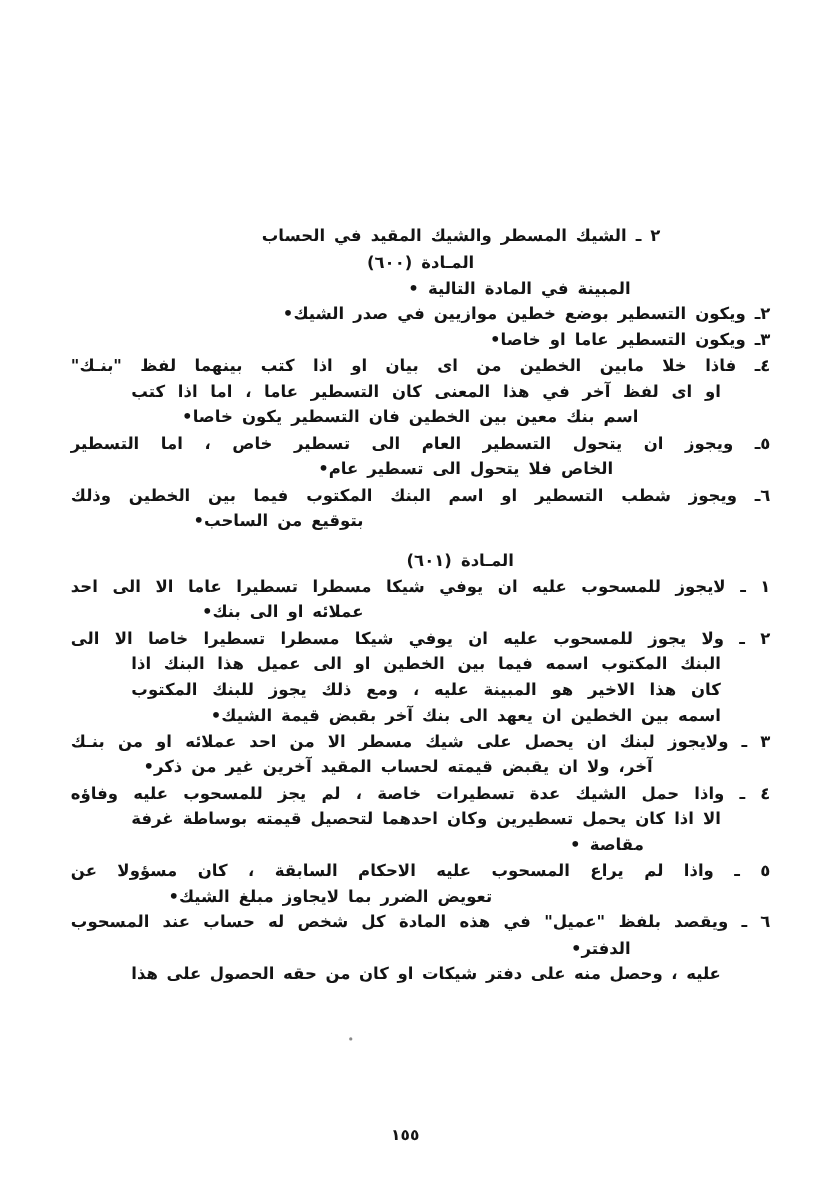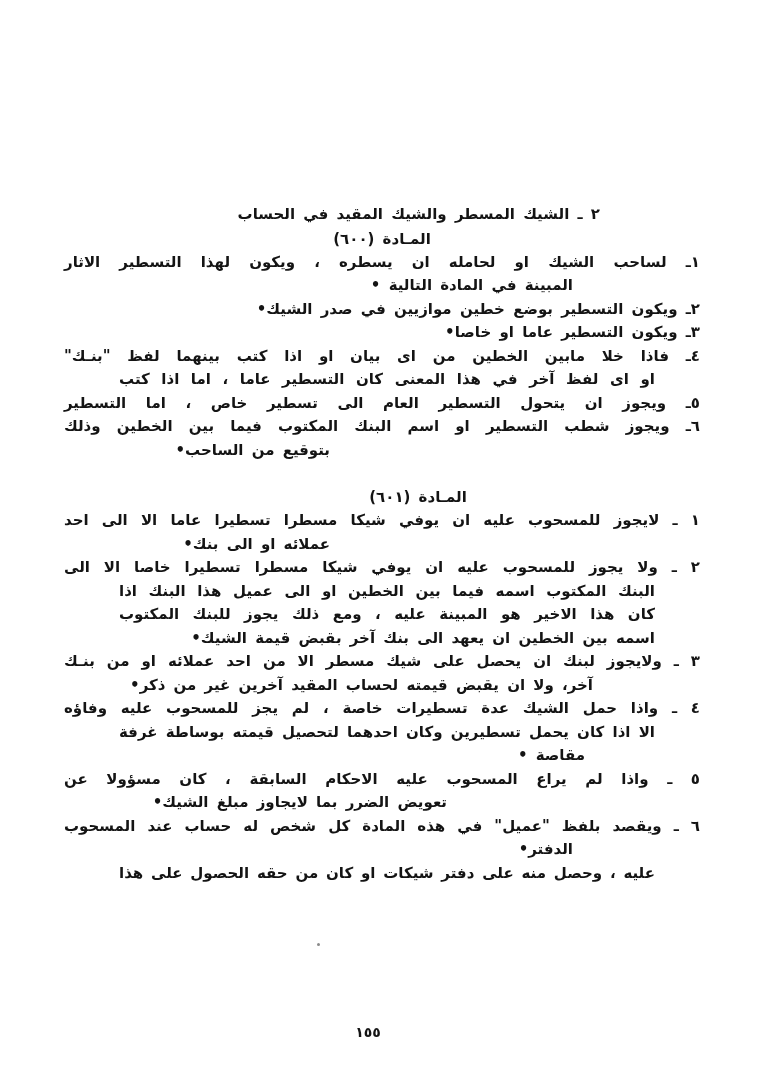--- a/index.html
+++ b/index.html
@@ -36,21 +36,21 @@
     padding-right:100px;
   }
   .heading{
     text-align:center;
     text-align-last:center;
     font-size:15px;
     line-height:24px;
     height:24px;
   }
   .h601{
-    margin-top:23px;
+    margin-top:12px;
     transform:translateX(36px);
   }
   .page-number{
     position:absolute;
     top:1024px;left:0;right:0;
     text-align:center;
     font-size:14px;
     letter-spacing:2px;
     transform:translateX(-14px);
   }
@@ -66,35 +66,36 @@
 <body>
 
 <div class="page">
   <div class="doc">
 
     <div class="line title">٢ ـ الشيك المسطر والشيك المقيد في الحساب</div>
     <div class="line heading">المـادة (٦٠٠)</div>
 
     <div>
       <div>
-        <div class="line j">١ـ لساحب الشيك او لحامله ان يسطره ، ويكون لهذا التسطير الاثار</div>
         <div class="line" style="padding-right:127px">المبينة في المادة التالية •</div>
       </div>
       <div>
         <div class="line">٢ـ ويكون التسطير بوضع خطين موازيين في صدر الشيك•</div>
       </div>
       <div>
         <div class="line">٣ـ ويكون التسطير عاما او خاصا•</div>
       </div>
       <div>
         <div class="line j">٤ـ فاذا خلا مابين الخطين من اى بيان او اذا كتب بينهما لفظ "بنـك"</div>
         <div class="line j" style="padding-right:45px;padding-left:55px">او اى لفظ آخر في هذا المعنى كان التسطير عاما ، اما اذا كتب</div>
+        <div class="line" style="padding-right:120px">اسم بنك معين بين الخطين فان التسطير يكون خاصا•</div>
       </div>
       <div>
         <div class="line j">٥ـ ويجوز ان يتحول التسطير العام الى تسطير خاص ، اما التسطير</div>
+        <div class="line" style="padding-right:143px">الخاص فلا يتحول الى تسطير عام•</div>
       </div>
       <div>
         <div class="line j">٦ـ ويجوز شطب التسطير او اسم البنك المكتوب فيما بين الخطين وذلك</div>
         <div class="line" style="padding-right:370px">بتوقيع من الساحب•</div>
       </div>
     </div>
 
     <div class="line heading h601">المـادة (٦٠١)</div>
 
     <div>

